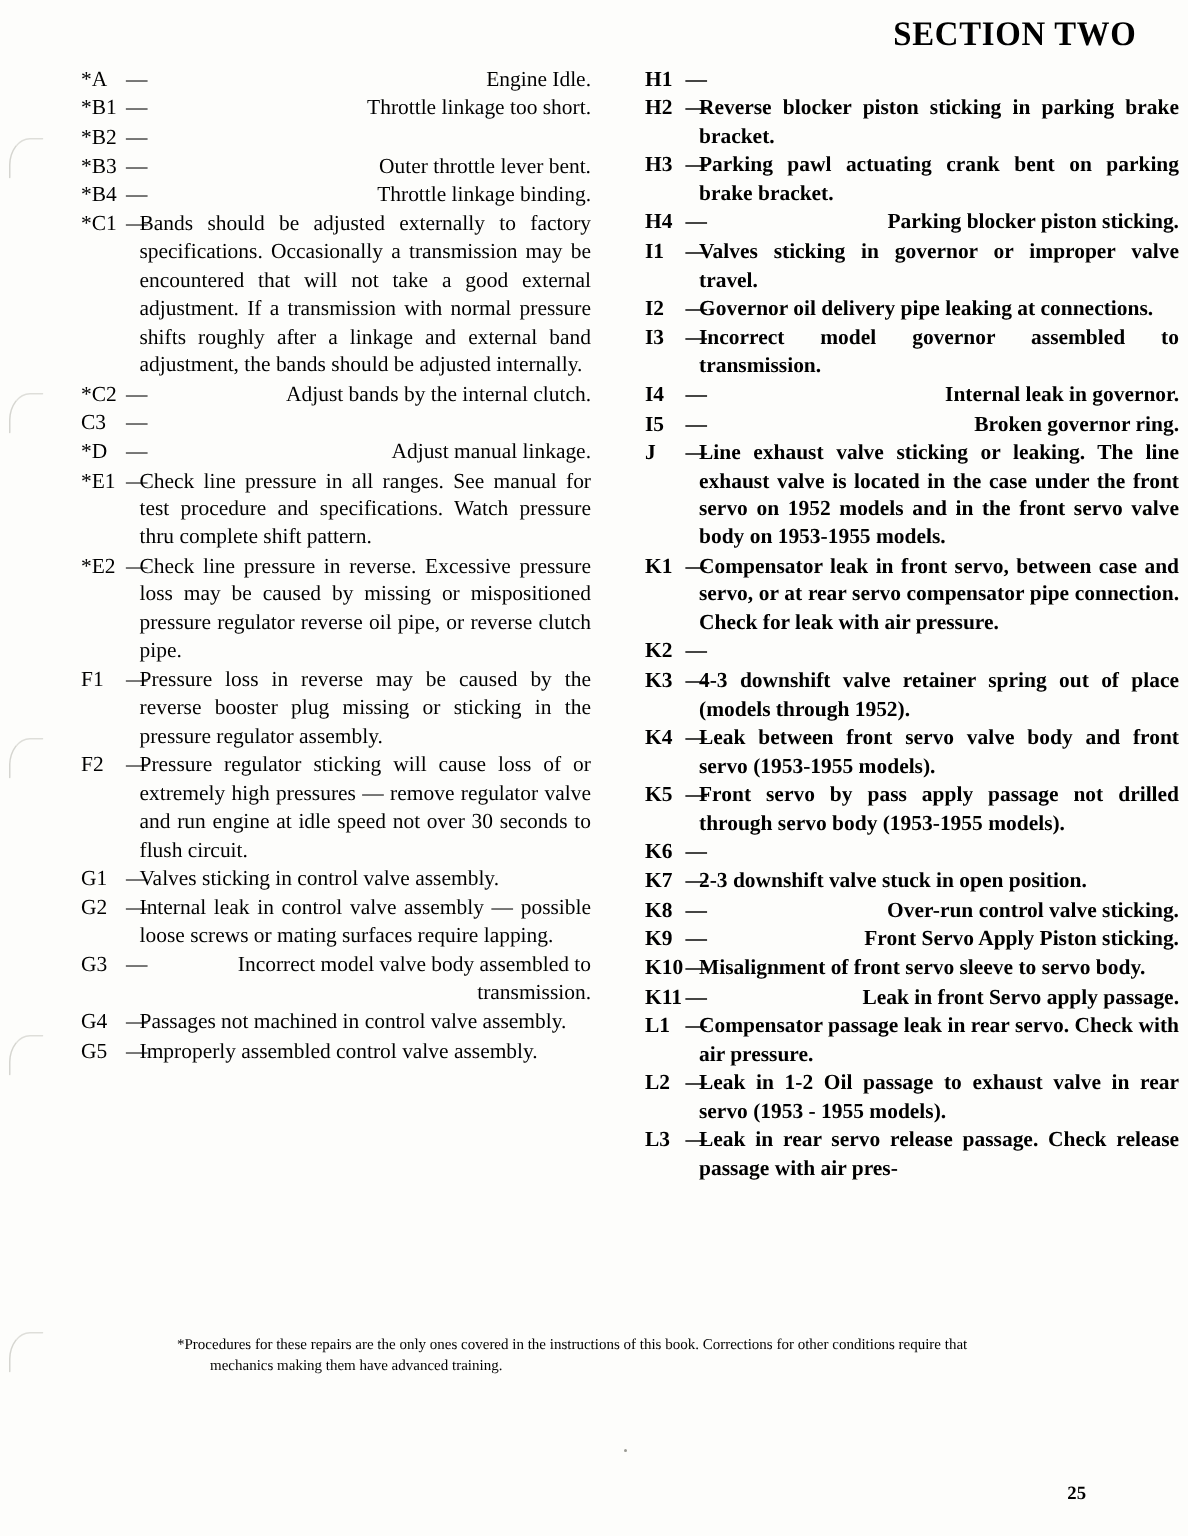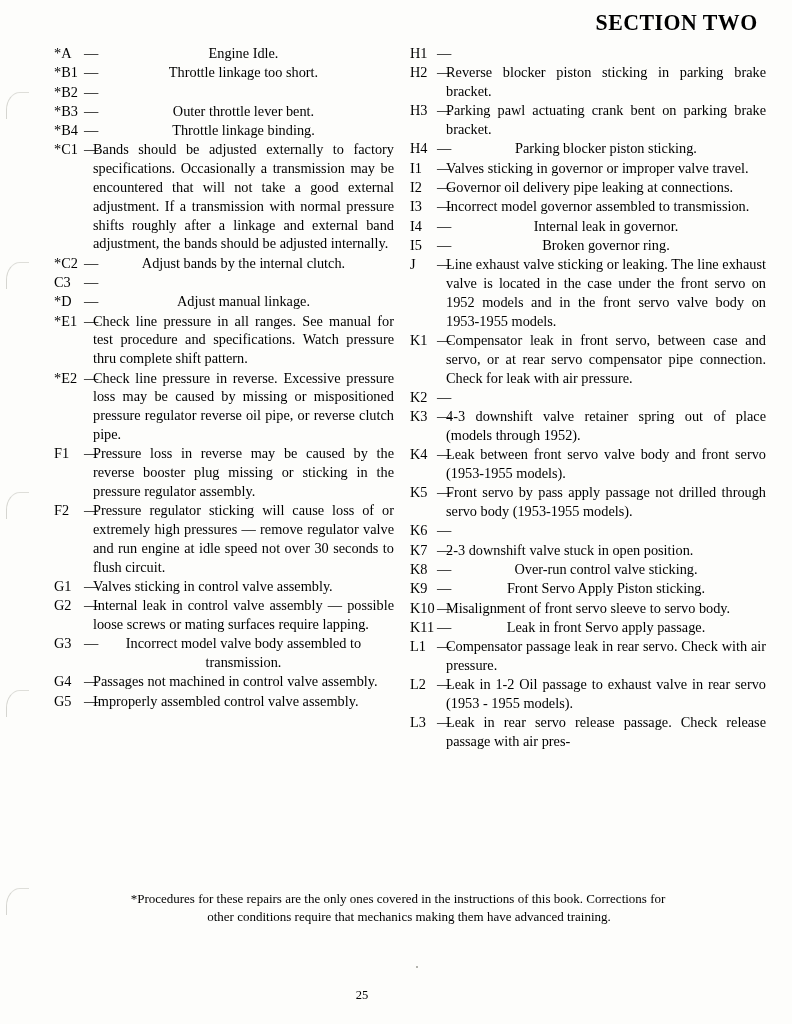--- a/index.html
+++ b/index.html
@@ -50,21 +50,21 @@
     left: 0;
     top: 44px;
     width: 792px;
     display: flex;
     gap: 0px;
   }
   .col {
     width: 340px;
   }
   .col.left { margin-left: 54px; }
-  .col.right { margin-left: 16px; width: 356px; }
+  .col.right { margin-left: 36px; width: 356px; font-weight: bold; }
 
   .entry {
     display: flex;
     align-items: flex-start;
     font-size: 14.3px;
     line-height: 1.315;
     margin-bottom: 0.5px;
   }
   .code {
     flex: 0 0 auto;
@@ -79,46 +79,45 @@
     flex: 0 0 auto;
     width: 9px;
     white-space: pre;
   }
   .text {
     flex: 1 1 auto;
     text-align: justify;
     text-justify: inter-word;
     hyphens: none;
   }
-  .text.nojust { text-align: center; }
+  .text.nojust { text-align: right; }
 
   .footnote {
     position: absolute;
     left: 118px;
     top: 890px;
     width: 560px;
-    font-size: 13px;
+    font-size: 10px;
     line-height: 1.36;
-    text-align: center;
   }
   .footnote .fn-body {
     text-indent: 0;
     padding-left: 22px;
   }
   .footnote .fn-first {
     margin-left: -22px;
   }
   .pagenum {
     position: absolute;
     left: 0;
     top: 988px;
     width: 724px;
-    text-align: center;
+    text-align: right;
     font-size: 12.5px;
-    font-weight: normal;
+    font-weight: bold;
   }
   .dot {
     position: absolute;
     left: 416px;
     top: 966px;
     width: 2px;
     height: 2px;
     background: #9a9a93;
     border-radius: 50%;
   }

